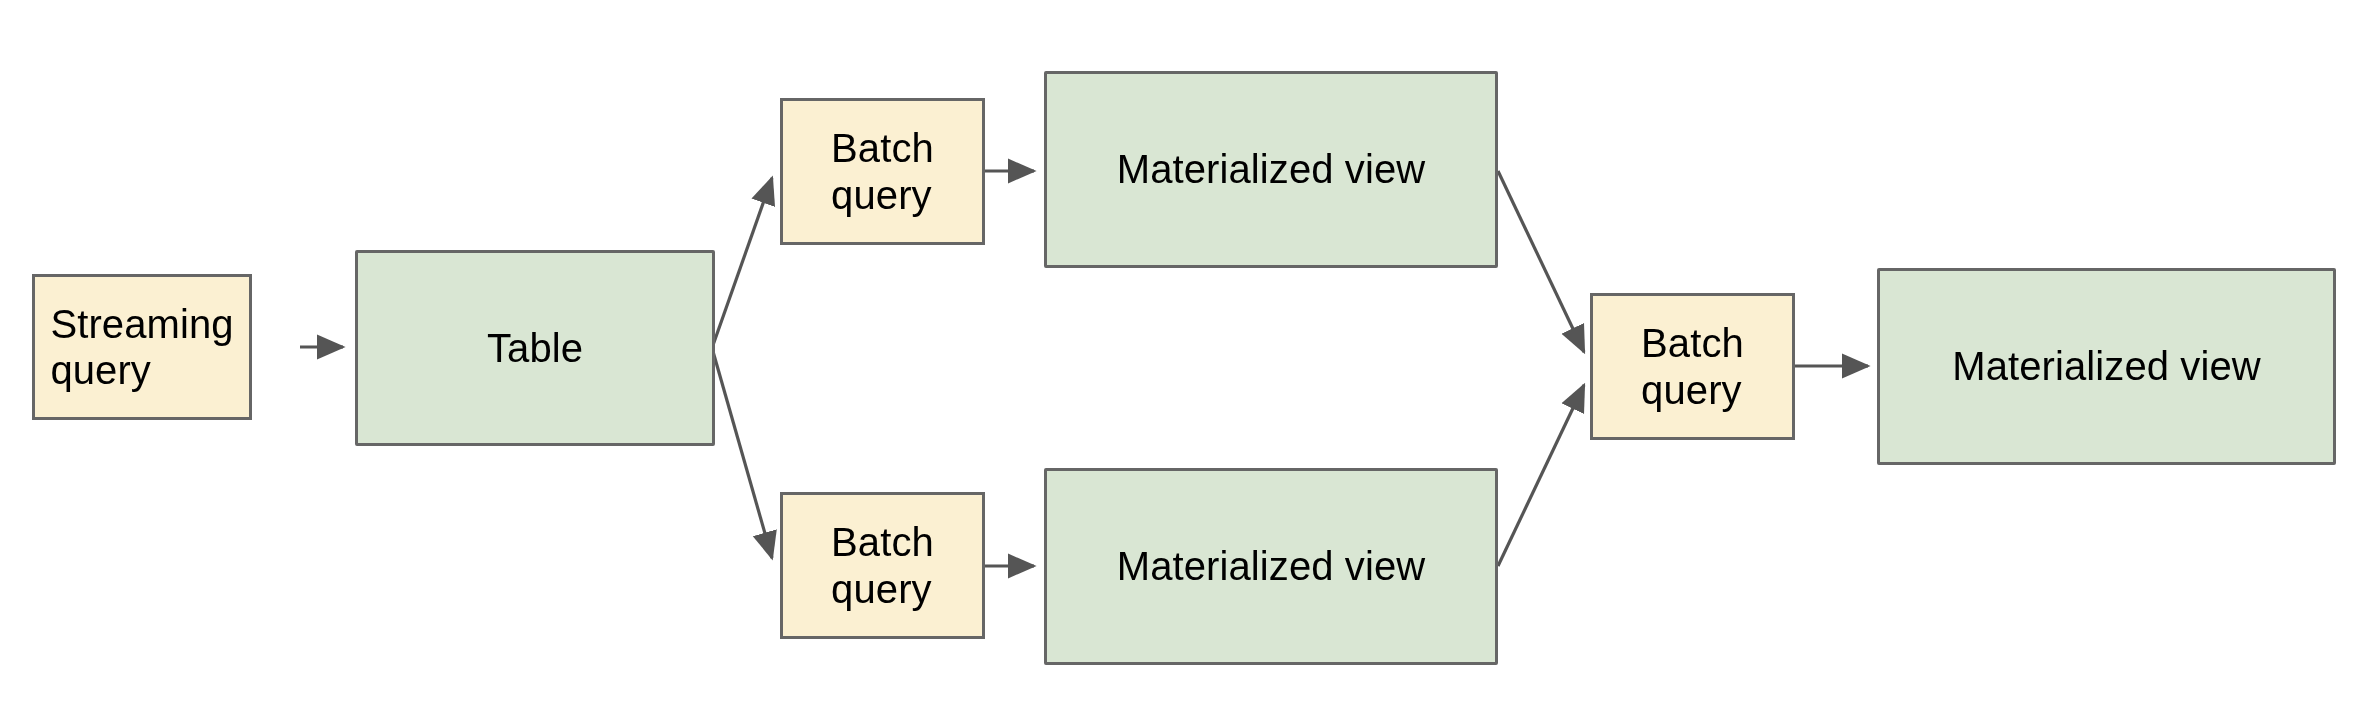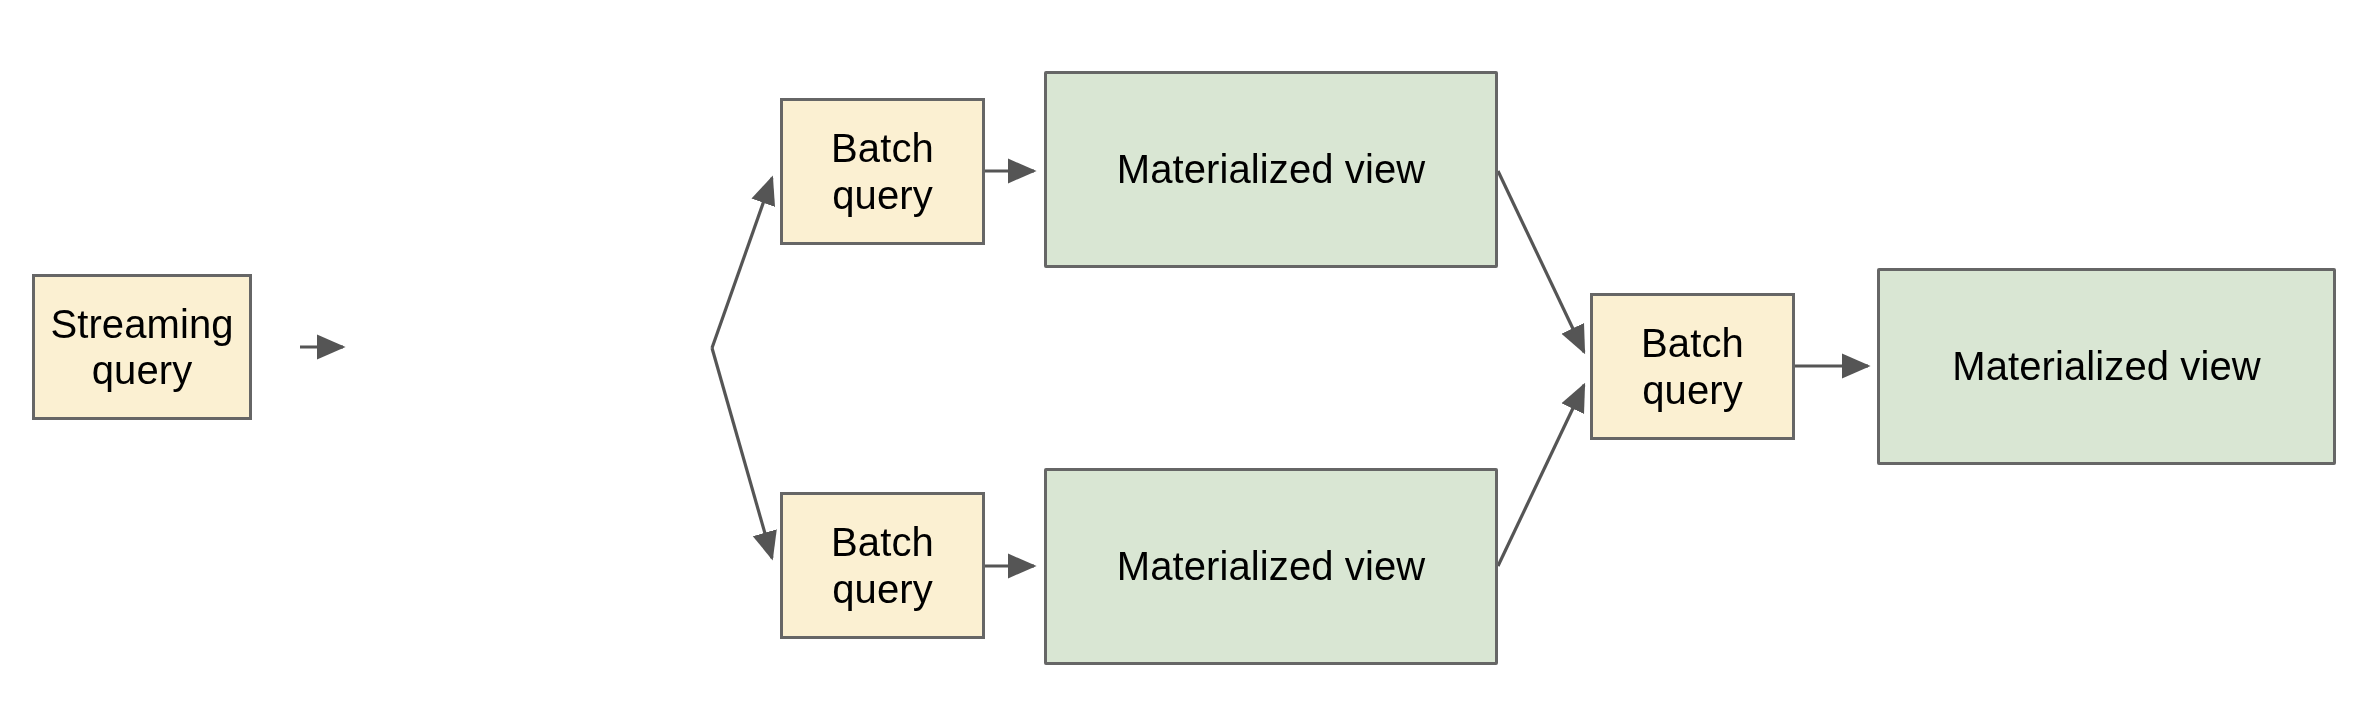--- a/index.html
+++ b/index.html
@@ -24,21 +24,20 @@
     width: 2370px;
     height: 720px;
     pointer-events: none;
   }
   .node {
     position: absolute;
     box-sizing: border-box;
     display: flex;
     align-items: center;
     justify-content: center;
-    text-align: center;
     color: #000000;
     font-size: 40px;
     line-height: 1.16;
     letter-spacing: 0.1px;
     white-space: pre-line;
   }
   .node.process {
     background: #fbf0d2;
     border: 3px solid #666666;
     border-radius: 0;
@@ -75,20 +74,23 @@
       <line x1="1498" y1="566" x2="1584" y2="385"></line>
       <line x1="1795" y1="366" x2="1868" y2="366"></line>
     </g>
   </svg>
 
   <div class="node process" style="left:32px; top:274px; width:220px; height:146px;">
     <span class="node-label">Streaming
 query</span>
   </div>
 
+  <div class="node store" style="left:355px; top:250px; width:360px; height:196px;">
+    <span class="node-label">Table</span>
+  </div>
 
   <div class="node process" style="left:780px; top:98px; width:205px; height:147px;">
     <span class="node-label">Batch
 query</span>
   </div>
 
   <div class="node store" style="left:1044px; top:71px; width:454px; height:197px;">
     <span class="node-label">Materialized view</span>
   </div>
 

